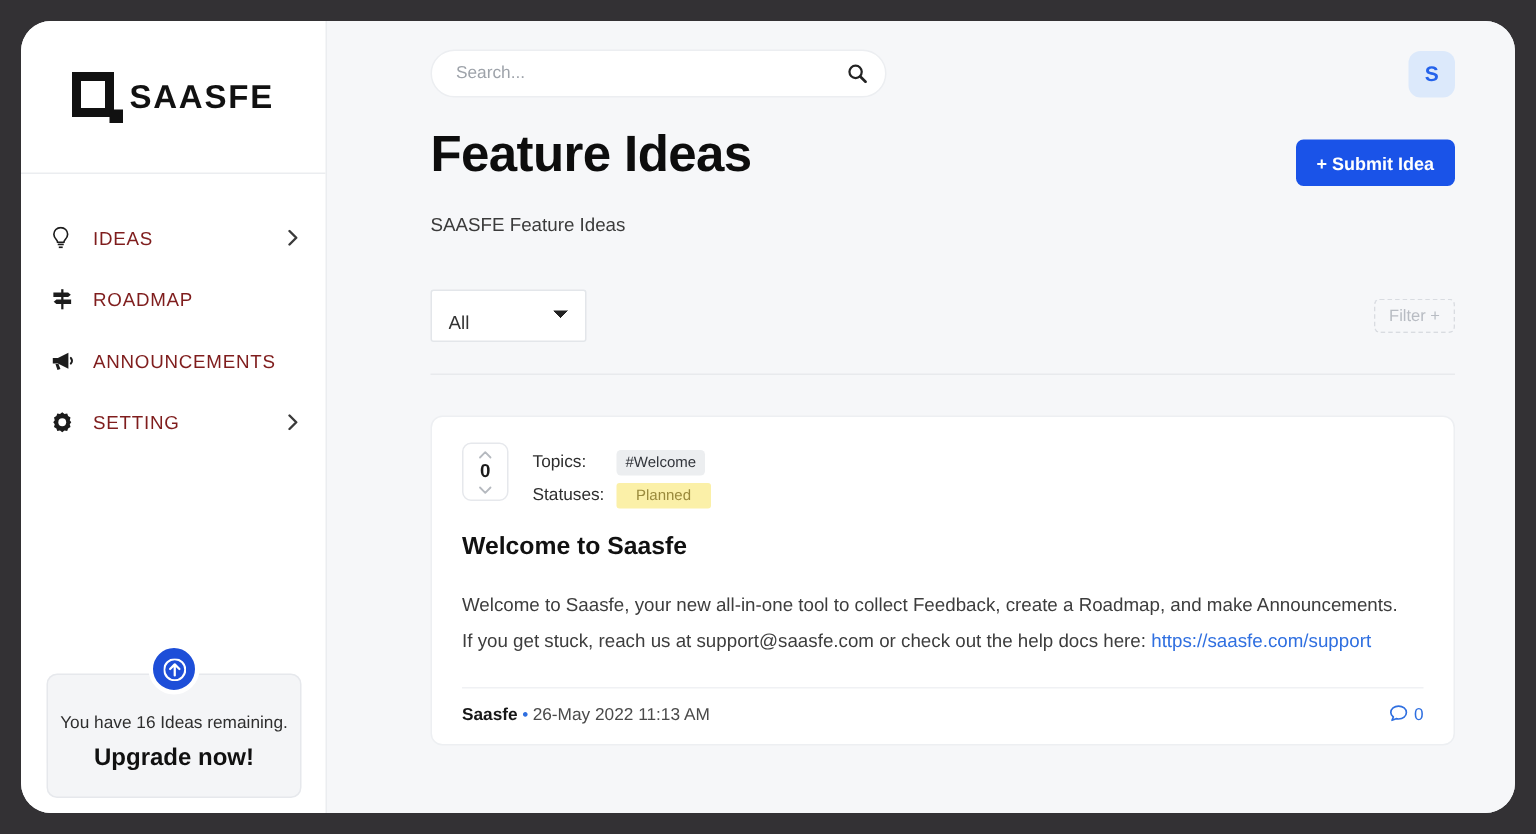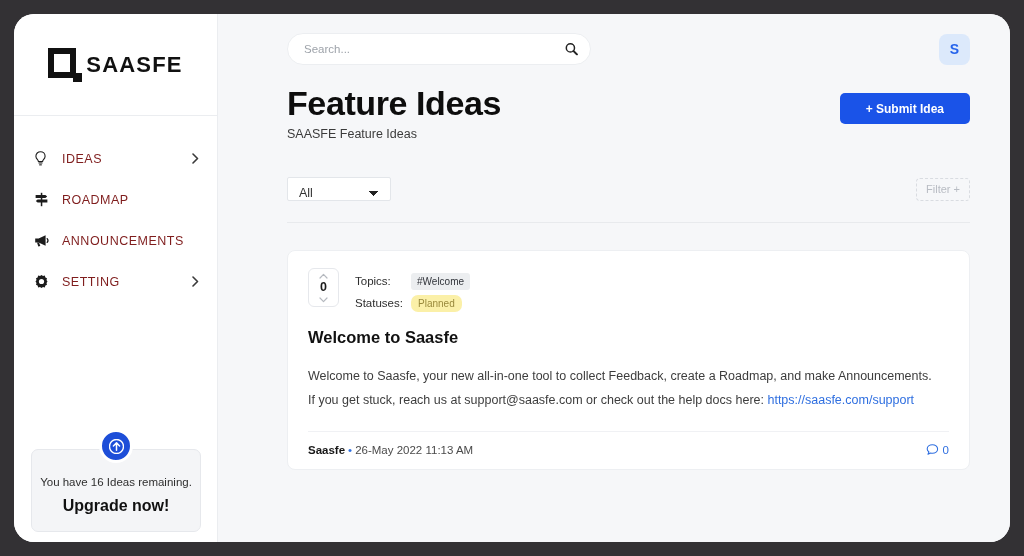--- a/index.html
+++ b/index.html
@@ -209,45 +209,45 @@
   .page-title {
     font-size: 34px;
     font-weight: bold;
     color: #0d0d0d;
     letter-spacing: -0.4px;
     line-height: 1.15;
   }
   .page-sub {
     font-size: 12.5px;
     color: #3b3b3b;
-    margin-top: 4px;
+    margin-top: 20px;
   }
   .submit-btn {
     margin-top: 9px;
     background: #1a53e8;
     color: #ffffff;
     border: none;
     border-radius: 5px;
     height: 31px;
-    padding: 0 26px;
+    padding: 0 14px;
     font-size: 12px;
     font-weight: bold;
     cursor: pointer;
     font-family: "Liberation Sans", sans-serif;
     white-space: nowrap;
   }
 
   .filter-row {
     margin-top: 36px;
     display: flex;
     align-items: center;
     justify-content: space-between;
   }
   .select-all {
-    width: 104px; height: 24px;
+    width: 104px; height: 35px;
     border: 1px solid #e3e6ea;
     background: #ffffff;
     border-radius: 2px;
     padding: 8px 8px 0 11px;
     font-size: 12.5px;
     color: #333;
     font-family: "Liberation Sans", sans-serif;
     appearance: none;
     -webkit-appearance: none;
     cursor: pointer;
@@ -326,22 +326,22 @@
     background: #eceef0;
     color: #31343a;
     font-size: 10px;
     border-radius: 3px;
     padding: 3px 6px;
   }
   .tag-status {
     background: #fbf0a8;
     color: #9a8a3c;
     font-size: 10px;
-    border-radius: 7px;
-    padding: 3px 7px;
+    border-radius: 2px;
+    padding: 3px 13px;
   }
 
   .idea-title {
     margin-top: 14px;
     font-size: 16.5px;
     font-weight: bold;
     color: #111;
   }
   .idea-body {
     margin-top: 17px;

